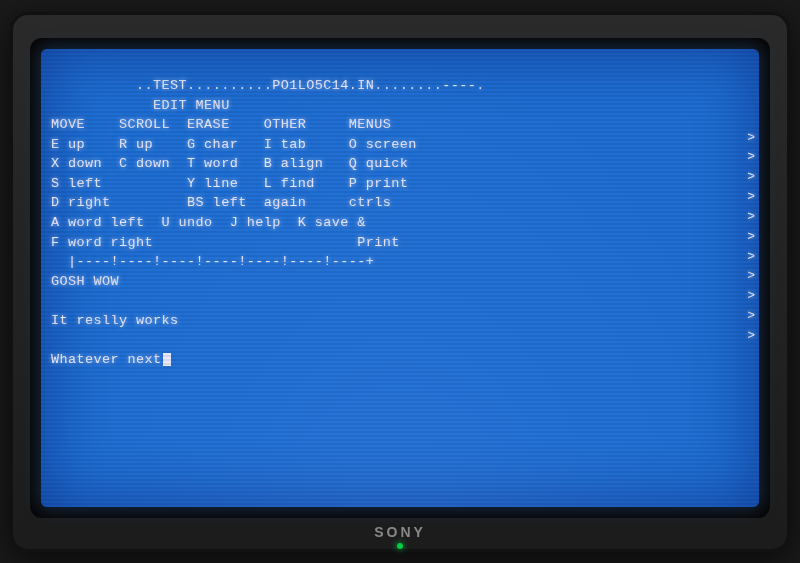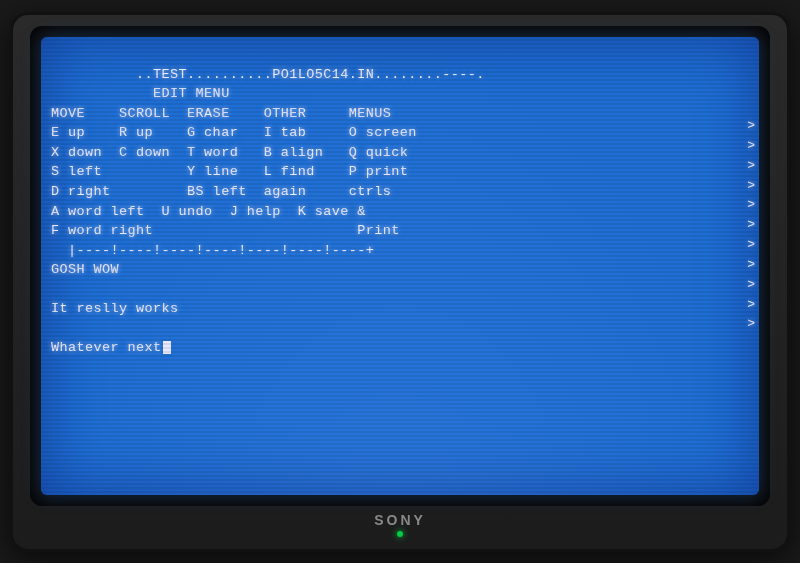--- a/index.html
+++ b/index.html
@@ -17,21 +17,21 @@
 
     .tv-outer {
       width: 780px;
       height: 540px;
       background: linear-gradient(180deg, #2a2a2a 0%, #1c1c1c 100%);
       border-radius: 18px;
       border: 3px solid #111;
       display: flex;
       flex-direction: column;
       align-items: center;
-      justify-content: center;
+      justify-content: flex-end;
       position: relative;
       box-shadow: 0 8px 32px #000a;
     }
 
     .tv-bezel {
       width: 740px;
       height: 480px;
       background: #111;
       border-radius: 12px;
       padding: 10px;

